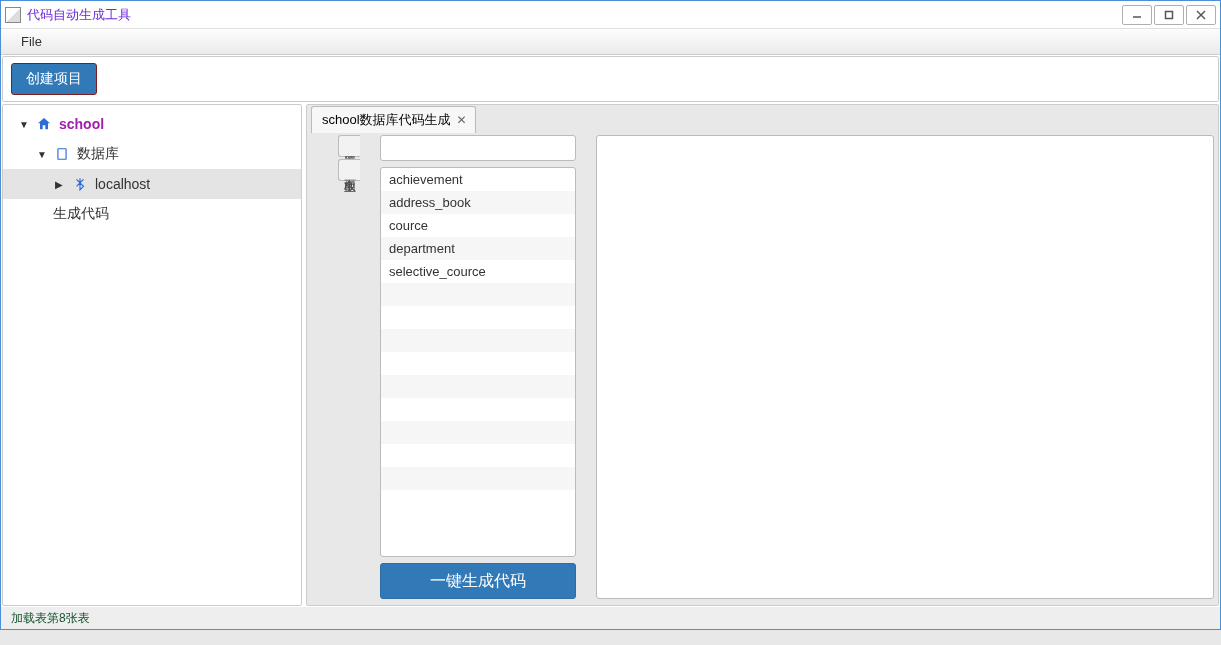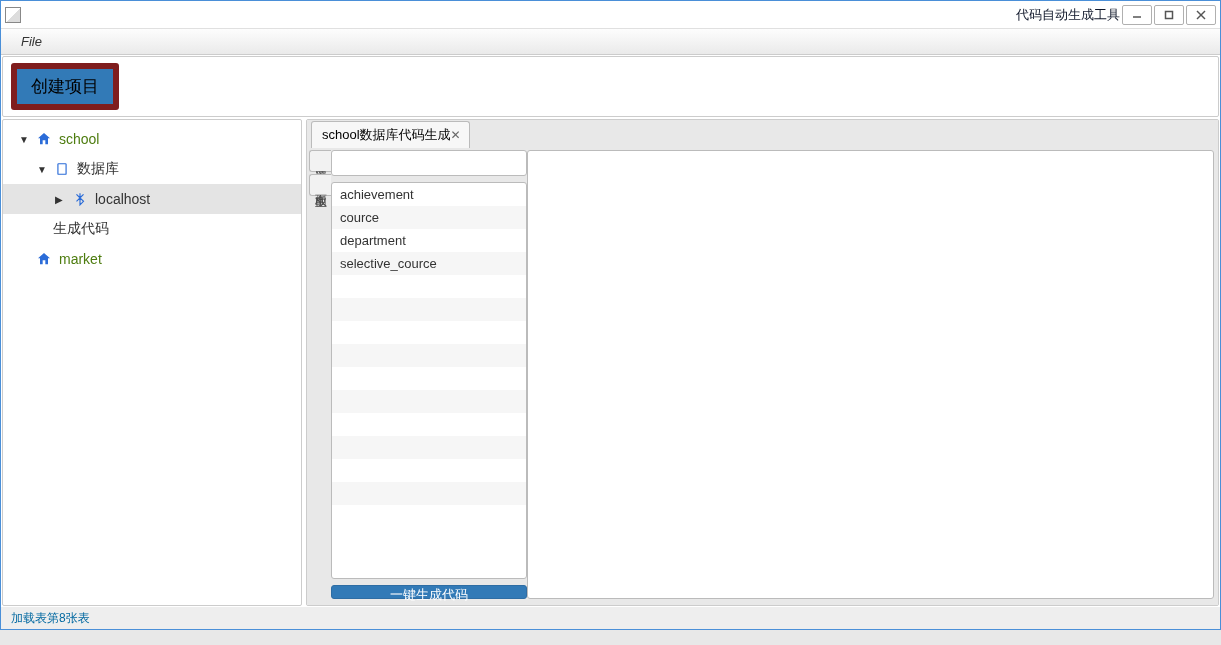--- a/index.html
+++ b/index.html
@@ -27,21 +27,21 @@
       padding: 0 4px;
       border-bottom: 1px solid #e0e0e0;
     }
     .titlebar-icon {
       width: 16px;
       height: 16px;
       margin-right: 6px;
       border: 1px solid #888;
       background: linear-gradient(135deg,#fff 50%,#ddd 50%);
     }
-    .titlebar-title { flex: 1; font-size: 13px; color: #0f172a; text-align: right; }
+    .titlebar-title { flex: 1; font-size: 13px; color: #6d28d9; }
     .titlebar-buttons { display: flex; gap: 0; }
     .tbtn {
       width: 30px; height: 20px;
       border: 1px solid #b0b0b0;
       background: #fff;
       display: flex; align-items: center; justify-content: center;
       border-radius: 2px;
       margin-left: 2px;
       font-size: 11px;
       color: #555;
@@ -49,37 +49,36 @@
     }
     .menubar {
       height: 26px;
       background: linear-gradient(#fdfdfd,#eaeaea);
       border-bottom: 1px solid #ccc;
       display: flex;
       align-items: center;
       padding: 0 14px;
       font-size: 13px;
       color: #333;
-      font-style: italic;
     }
     .menubar-item { padding: 2px 6px; cursor: pointer; }
     .toolbar {
       padding: 6px 8px;
       background: #fff;
       border: 1px solid #ccc;
       margin: 1px;
       border-radius: 2px;
     }
     .btn-primary {
       background: #327ab7;
-      color: #000000;
-      border: 6px solid #7f1d1d;
+      color: #ffffff;
+      border: 1px solid #7f1d1d;
       border-radius: 3px;
       padding: 6px 14px;
-      font-size: 17px;
+      font-size: 14px;
       cursor: pointer;
     }
     .content {
       flex: 1;
       display: flex;
       min-height: 0;
       padding: 1px;
       gap: 4px;
     }
     .sidebar {
@@ -115,21 +114,21 @@
       display: inline-flex;
       align-items: center; justify-content: center;
       margin-right: 6px;
     }
     .icon-home svg { fill: #2b6cd8; }
     .icon-db svg { fill: none; stroke: #2b6cd8; stroke-width: 2; }
     .icon-bt svg { fill: #2b6cd8; }
     .tree-label { color: #333; }
     .tree-item.level-2 .tree-label,
     .tree-item.level-3 .tree-label { color: #333; }
-    .tree-item.blue-label .tree-label { color: #4d7c0f; font-weight: 400; }
+    .tree-item.blue-label .tree-label { color: #a21caf; font-weight: 700; }
     .main-panel {
       flex: 1;
       display: flex;
       flex-direction: column;
       background: #e8e8e8;
       border: 1px solid #ccc;
       border-radius: 2px;
       min-width: 0;
     }
     .tabstrip {
@@ -141,30 +140,32 @@
     }
     .tab {
       background: #f7f7f7;
       border: 1px solid #bbb;
       border-bottom: none;
       border-radius: 3px 3px 0 0;
       padding: 4px 8px 4px 10px;
       font-size: 13px;
       display: flex;
       align-items: center;
+      gap: 6px;
       cursor: pointer;
     }
     .tab-close { font-size: 12px; color: #666; cursor: pointer; }
     .tab-body {
       flex: 1;
       background: #e8e8e8;
       display: flex;
       min-height: 0;
       padding: 2px 4px 6px 2px;
-      gap: 0;
+      gap: 20px;
+      margin-left: 29px;
     }
     .vertical-tabs {
       width: 22px;
       display: flex;
       flex-direction: column;
     }
     .vtab {
       writing-mode: vertical-rl;
       background: #f2f2f2;
       border: 1px solid #bbb;
@@ -203,42 +204,42 @@
       height: 23px;
       display: flex;
       align-items: center;
       padding: 0 8px;
       font-size: 13px;
       color: #333;
       border-bottom: 1px solid transparent;
     }
     .table-row:nth-child(even) { background: #f6f6f6; }
     .generate-btn {
-      height: 14px;
+      height: 36px;
       background: #327ab7;
       color: #fff;
       border: 1px solid #2e6da4;
       border-radius: 3px;
-      font-size: 13px;
+      font-size: 16px;
       cursor: pointer;
     }
     .right-pane {
       flex: 1;
       background: #fff;
       border: 1px solid #bbb;
       border-radius: 3px;
     }
     .statusbar {
       height: 22px;
       background: #eee;
       padding: 0 10px;
       display: flex;
       align-items: center;
       font-size: 12px;
-      color: #0369a1;
+      color: #14532d;
     }
     .below-window {
       height: 15px;
       background: #e8e8e8;
     }
   </style>
 </head>
 <body>
 
 <div class="window">
@@ -301,47 +302,39 @@
           <svg width="14" height="14" viewBox="0 0 24 24">
               <path d="M12 2v20l6-6-6-6 6-6-6 6-6-6 6 6-6 6 6-6" fill="none" stroke="#2b6cd8" stroke-width="2"></path>
             </svg>
         </span>
         <span class="tree-label">localhost</span>
       </div>
       <div class="tree-item level-2">
         <span class="expand"></span>
         <span class="tree-label">生成代码</span>
       </div>
-      <div class="tree-item level-1 blue-label">
-        <span class="expand"></span>
-        <span class="icon icon-home">
-          <svg width="16" height="16" viewBox="0 0 24 24">
-              <path d="M12 3l9 8h-3v9h-4v-6H10v6H6v-9H3z"></path>
-            </svg>
-        </span>
-        <span class="tree-label">market</span>
-      </div>
     </div>
 
     <div class="main-panel">
       <div class="tabstrip">
         <div class="tab">
           <span>school数据库代码生成</span>
           <span class="tab-close">✕</span>
         </div>
       </div>
       <div class="tab-body">
         <div class="vertical-tabs">
           <div class="vtab">设置</div>
           <div class="vtab">主面板</div>
         </div>
         <div class="middle-pane">
           <input class="search-input" type="text" style="">
           <div class="table-list">
             <div class="table-row">achievement</div>
+            <div class="table-row">address_book</div>
             <div class="table-row">cource</div>
             <div class="table-row">department</div>
             <div class="table-row">selective_cource</div>
             <div class="table-row"></div>
             <div class="table-row"></div>
             <div class="table-row"></div>
             <div class="table-row"></div>
             <div class="table-row"></div>
             <div class="table-row"></div>
             <div class="table-row"></div>

